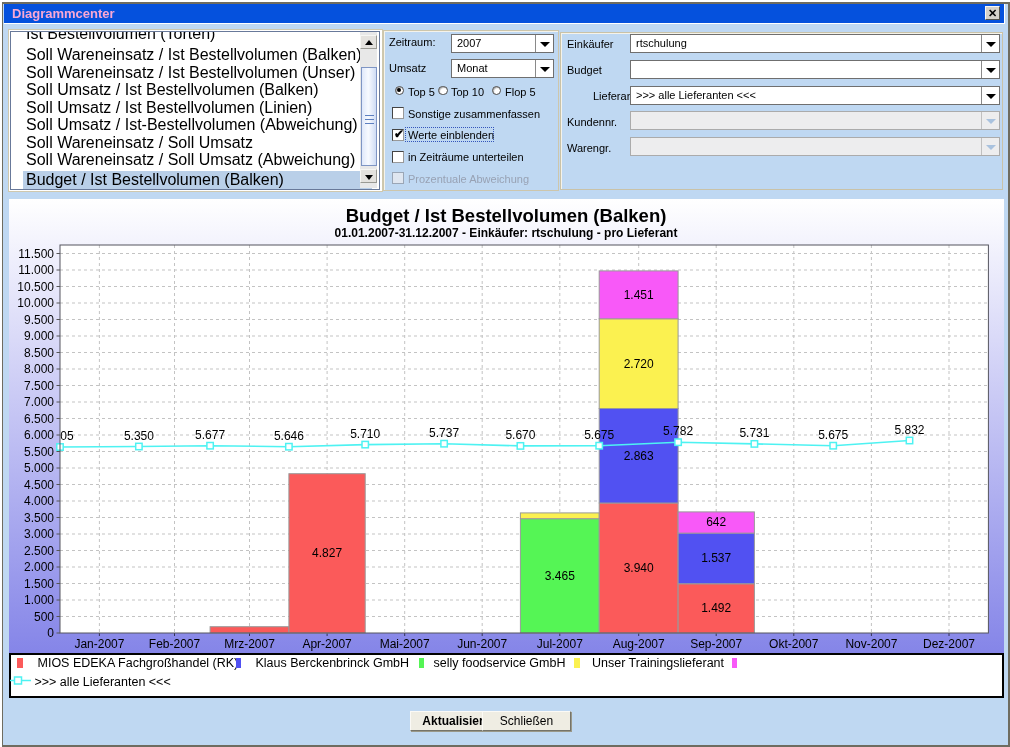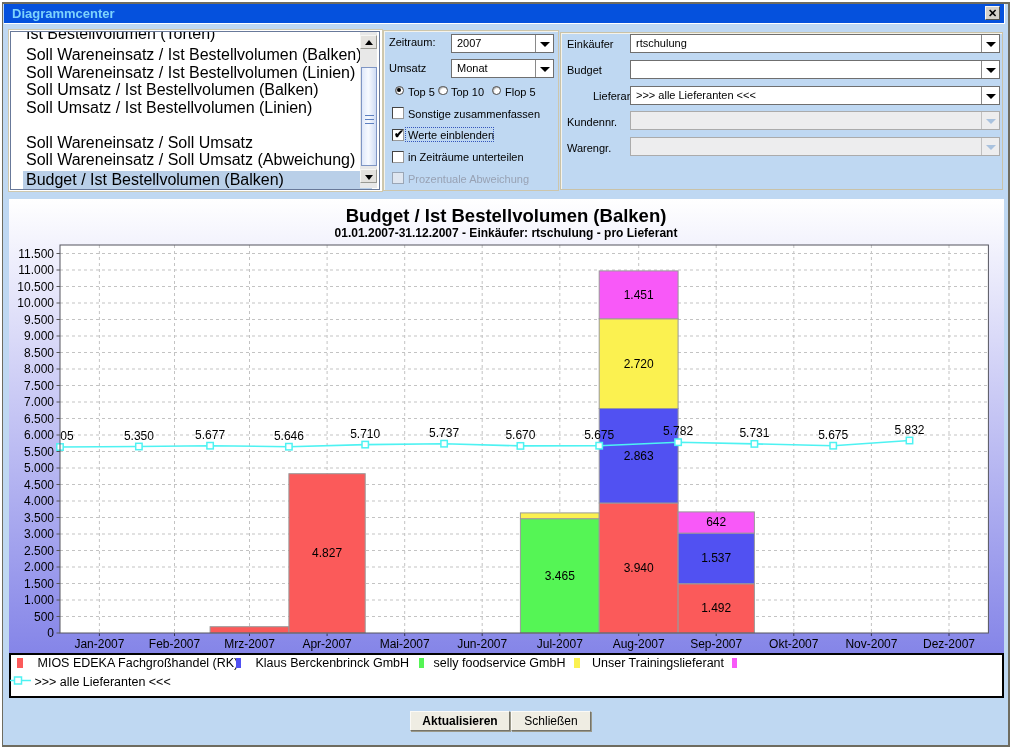--- a/index.html
+++ b/index.html
@@ -1,18 +1,18 @@
 <!DOCTYPE html>
 <html><head><meta charset="utf-8"><style>
 *{margin:0;padding:0;box-sizing:border-box}
 html,body{width:1010px;height:747px;background:#fff;font-family:"Liberation Sans",sans-serif;overflow:hidden}
 #dlg{position:absolute;left:0;top:0;width:1010px;height:747px}
 .abs{position:absolute}
 #frame{left:2px;top:2px;width:1008px;height:745px;background:#bfd8f2;border:2px solid #6e6c60;border-left-width:1px}
-#title{left:4px;top:4px;width:1001px;height:20px;background:#0551dd;border-bottom:1px solid #fff;border-right:1px solid #fff;color:#7dd3fc;font-size:13px;font-weight:bold;line-height:19px;padding-left:8px}
+#title{left:4px;top:4px;width:1001px;height:20px;background:#0551dd;border-bottom:1px solid #fff;border-right:1px solid #fff;color:#f9a8d4;font-size:13px;font-weight:bold;line-height:19px;padding-left:8px}
 #xbtn{left:985px;top:6px;width:15px;height:14px;background:#d6d2ca;border-top:1px solid #f8f7f4;border-left:1px solid #f8f7f4;border-right:1.5px solid #55534a;border-bottom:1.5px solid #55534a;color:#000;font-size:11px;font-weight:bold;text-align:center;line-height:12px}
 
 #lbwrap{left:8px;top:29px;width:375px;height:163px;border:1px solid #cfc8ae;background:#fff}
 #lb{left:10px;top:31px;width:370px;height:159px;border:1px solid #68799a;background:#fff;overflow:hidden}
 .li{position:absolute;left:12px;width:349px;height:17px;font-size:16px;line-height:17px;padding-left:3px;color:#000;white-space:nowrap}
 .lisel{background:#b9cfe8}
 
 #sbar{left:360px;top:32px;width:17px;height:156px;background:#e8e8e8}
 .sbtn{position:absolute;left:0;width:17px;height:14px;background:#e4e2de;border:1px solid #9a9a93;border-top-color:#f6f6f3;border-left-color:#f6f6f3}
 .tri{position:absolute;width:0;height:0;left:4px}
@@ -48,23 +48,24 @@
 <body>
 <div id="dlg">
 <div class="abs" id="frame"></div>
 <div class="abs" id="title">Diagrammcenter</div>
 <div class="abs" id="xbtn">✕</div>
 
 <div class="abs" id="lbwrap"></div>
 <div class="abs" id="lb">
   <div class="li" style="top:-7px">Ist Bestellvolumen (Torten)</div>
   <div class="li" style="top:14px">Soll Wareneinsatz / Ist Bestellvolumen (Balken)</div>
-  <div class="li" style="top:31.5px">Soll Wareneinsatz / Ist Bestellvolumen (Linien)</div>
+  <div class="li" style="top:31.5px">Soll Wareneinsatz / Ist Bestellvolumen (Unser)</div>
   <div class="li" style="top:49px">Soll Umsatz / Ist Bestellvolumen (Balken)</div>
   <div class="li" style="top:66.5px">Soll Umsatz / Ist Bestellvolumen (Linien)</div>
+  <div class="li" style="top:84px">Soll Umsatz / Ist-Bestellvolumen (Abweichung)</div>
   <div class="li" style="top:119px">Soll Wareneinsatz / Soll Umsatz (Abweichung)</div>
   <div class="li" style="top:101.5px">Soll Wareneinsatz / Soll Umsatz</div>
   <div class="li lisel" style="top:139px;height:18px;line-height:18px">Budget / Ist Bestellvolumen (Balken)</div>
 </div>
 <div class="abs" id="sbar">
   <div class="sbtn" style="top:3px">
         <span class="tri" style="top:4px;border-left:4px solid transparent;border-right:4px solid transparent;border-bottom:5px solid #000"></span>
       </div>
   <div class="sbtn" style="top:137px">
         <span class="tri" style="top:5px;border-left:4px solid transparent;border-right:4px solid transparent;border-top:5px solid #000"></span>
@@ -310,14 +311,14 @@
   <div class="ltx" style="left:592px;top:656px">Unser Trainingslieferant</div>
   <div class="lsq" style="left:731.5px;top:658px;background:#f859f8"></div>
   <svg class="abs" style="left:10px;top:674px" width="21" height="14">
       <line x1="0" y1="6.5" x2="21" y2="6.5" stroke="#4ef2f2" stroke-width="1.5"></line>
       <rect x="4.5" y="3" width="7" height="7" fill="#fff" stroke="#4ef2f2" stroke-width="1.5"></rect>
     </svg>
   <div class="ltx" style="left:34.5px;top:675px">&gt;&gt;&gt; alle Lieferanten &lt;&lt;&lt;
 </div>
 
 <div class="btn" style="left:410px;top:711px;width:100px;font-weight:bold">Aktualisieren</div>
-<div class="btn" style="left:511px;top:711px;width:80px">Schließen</div>
+<div class="btn" style="left:482px;top:711px;width:89px">Schließen</div>
 </div>
 
 </body></html>

